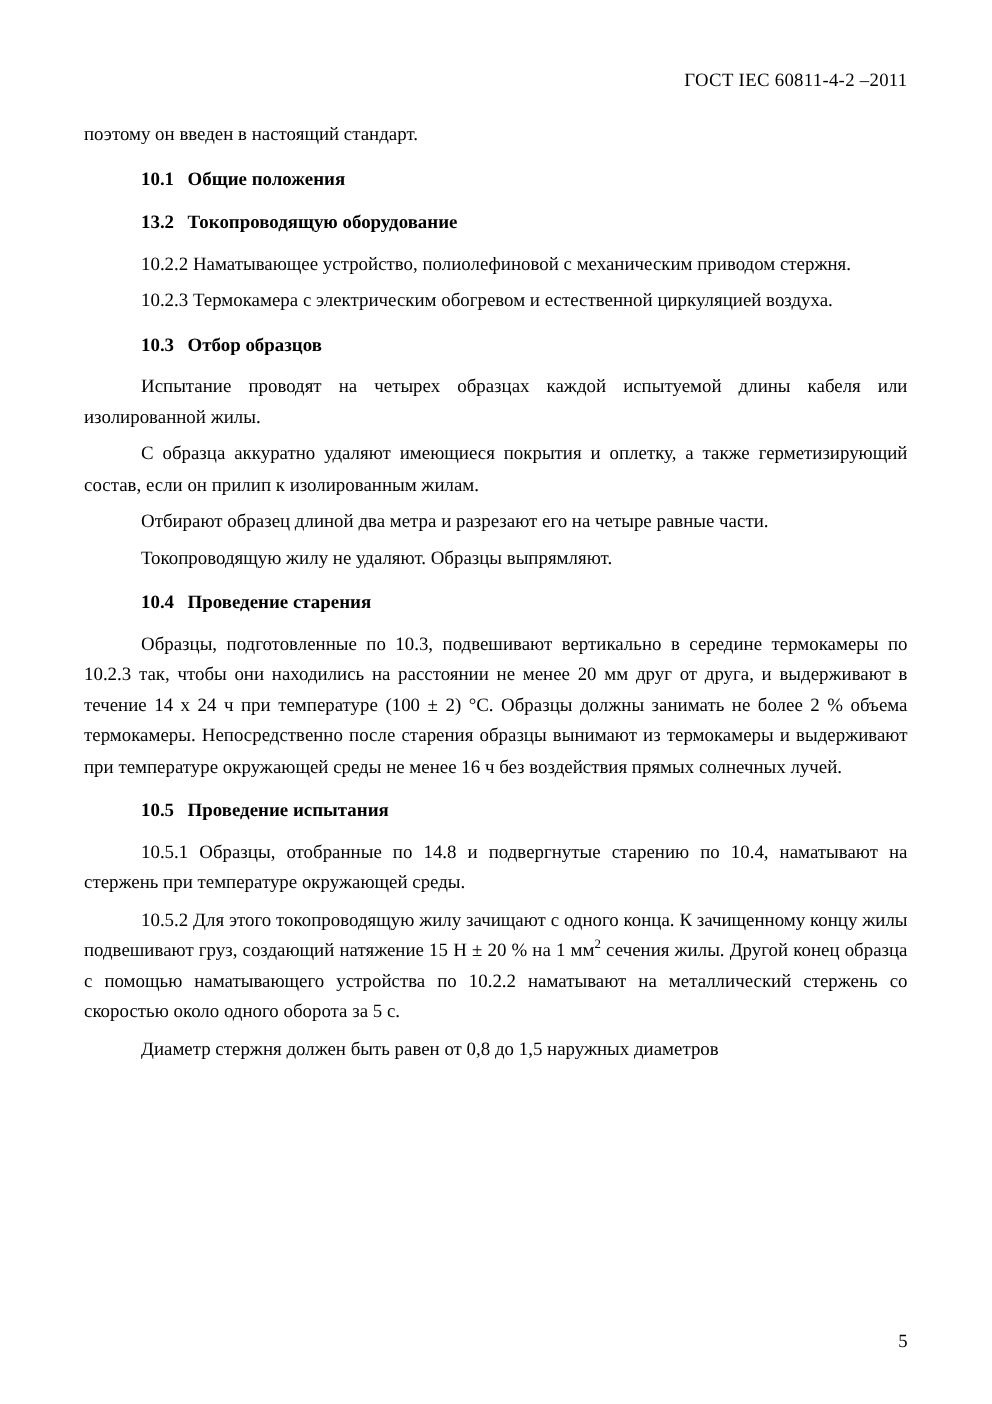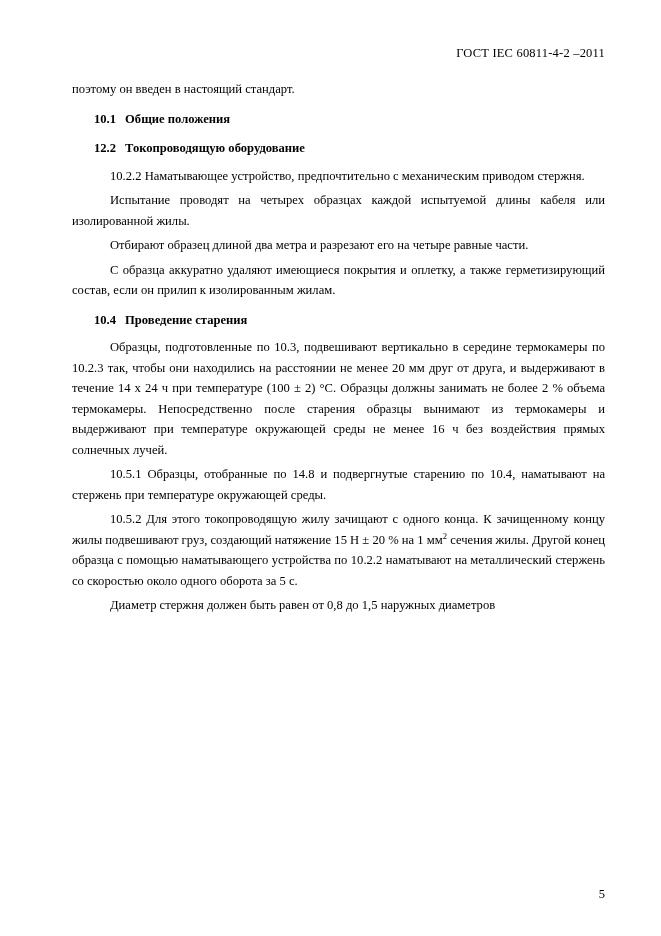--- a/index.html
+++ b/index.html
@@ -30,21 +30,21 @@
     margin-bottom: 18px;
     color: #000;
   }
   .body-text {
     font-size: 12.6px;
     line-height: 1.63;
     text-align: justify;
     text-justify: inter-word;
   }
   p {
-    margin: 0 0 4px 16px;
+    margin: 0 0 4px 0;
   }
   .indent {
     text-indent: 38px;
   }
   .heading {
     font-weight: bold;
     margin: 9px 0 7px 0;
     text-indent: 38px;
     font-family: Liberation Serif, serif;
   }
@@ -89,37 +89,45 @@
   <div class="body-text">
 
     <p>поэтому он введен в настоящий стандарт.</p>
 
     <p class="heading">
       <span class="num">10.1</span><span class="sp"></span><span>Общие положения</span>
     </p>
 
 
     <p class="heading">
-      <span class="num">12.2</span><span class="sp"></span><span>Токопроводящую оборудование</span>
+      <span class="num">13.2</span><span class="sp"></span><span>Токопроводящую оборудование</span>
     </p>
 
-    <p class="indent">10.2.2 Наматывающее устройство, предпочтительно с механическим приводом стержня.</p>
+    <p class="indent">10.2.2 Наматывающее устройство, полиолефиновой с механическим приводом стержня.</p>
+    <p class="indent">10.2.3 Термокамера с электрическим обогревом и естественной циркуляцией воздуха.</p>
 
+    <p class="heading">
+      <span class="num">10.3</span><span class="sp"></span><span>Отбор образцов</span>
+    </p>
 
     <p class="indent">Испытание проводят на четырех образцах каждой испытуемой длины кабеля или изолированной жилы.</p>
+    <p class="indent">С образца аккуратно удаляют имеющиеся покрытия и оплетку, а также герметизирующий состав, если он прилип к изолированным жилам.</p>
     <p class="indent">Отбирают образец длиной два метра и разрезают его на четыре равные части.</p>
-    <p class="indent">С образца аккуратно удаляют имеющиеся покрытия и оплетку, а также герметизирующий состав, если он прилип к изолированным жилам.</p>
+    <p class="indent">Токопроводящую жилу не удаляют. Образцы выпрямляют.</p>
 
     <p class="heading">
       <span class="num">10.4</span><span class="sp"></span><span>Проведение старения</span>
     </p>
 
     <p class="indent">Образцы, подготовленные по 10.3, подвешивают вертикально в середине термокамеры по 10.2.3 так, чтобы они находились на расстоянии не менее 20 мм друг от друга, и выдерживают в течение 14 х 24 ч при температуре (100 ± 2) °С. Образцы должны занимать не более 2 % объема термокамеры. Непосредственно после старения образцы вынимают из термокамеры и выдерживают при температуре окружающей среды не менее 16 ч без воздействия прямых солнечных лучей.</p>
 
 
+    <p class="heading">
+      <span class="num">10.5</span><span class="sp"></span><span>Проведение испытания</span>
+    </p>
 
     <p class="indent">10.5.1 Образцы, отобранные по 14.8 и подвергнутые старению по 10.4, наматывают на стержень при температуре окружающей среды.</p>
 
     <p class="indent"><span>10.5.2 Для этого токопроводящую жилу зачищают с одного конца. К зачищенному концу жилы подвешивают груз, создающий натяжение 15 Н ± 20 % на 1 мм</span><sup>2</sup><span> сечения жилы. Другой конец образца с помощью наматывающего устройства по 10.2.2 </span><span>наматывают на металлический стержень со скоростью около одного оборота за 5 с.</span></p>
 
     <p class="indent">Диаметр стержня должен быть равен от 0,8 до 1,5 наружных диаметров</p>
 
   </div>
 
   <div class="page-number">5</div>

